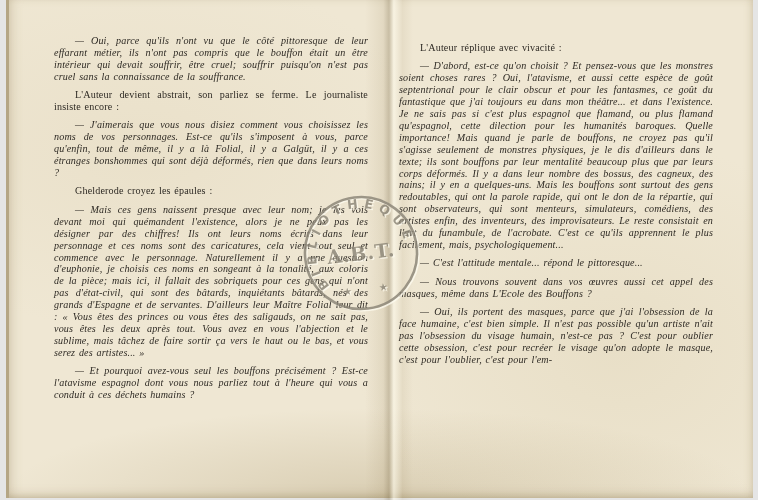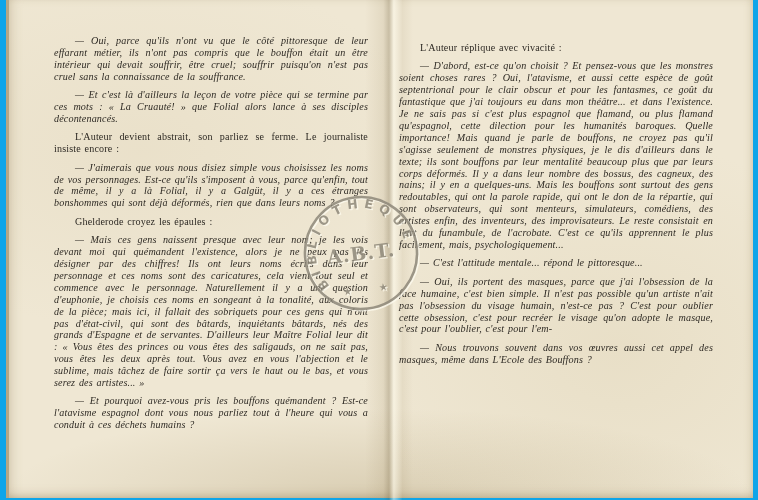--- a/index.html
+++ b/index.html
@@ -1,20 +1,20 @@
 <!DOCTYPE html>
 <html><head>
 <meta charset="utf-8">
 <style>
   html,body{margin:0;padding:0;}
   body{width:758px;height:500px;overflow:hidden;
        font-family:"Liberation Serif", serif;}
 
   .scan{position:relative;width:758px;height:500px;
-        background:#0ea5e9;overflow:hidden;}
+        background:#e5e5e5;overflow:hidden;}
 
   
   .spread{position:absolute;left:6px;top:0;right:5px;bottom:2px;
     background:
       radial-gradient(ellipse 420px 260px at 18% 30%, rgba(210,195,160,.18), rgba(0,0,0,0) 70%),
       radial-gradient(ellipse 380px 300px at 82% 70%, rgba(205,190,150,.20), rgba(0,0,0,0) 70%),
       radial-gradient(ellipse 500px 120px at 50% 100%, rgba(160,140,95,.28), rgba(0,0,0,0) 75%),
       #efe7d3;
     box-shadow: inset 3px 0 0 #b5a685,
                 inset 10px 0 14px -8px rgba(140,120,80,.45),
@@ -49,34 +49,33 @@
 </style>
 </head>
 <body>
 
 <div class="scan">
   <div class="spread"></div>
   <div class="gutter"></div>
 
   <div class="col col-left">
     <p class="para dialogue">— Oui, parce qu'ils n'ont vu que le côté pittoresque de leur effarant métier, ils n'ont pas compris que le bouffon était un être intérieur qui devait souffrir, être cruel; souffrir puisqu'on n'est pas cruel sans la connaissance de la souffrance.</p>
-    <p class="para dialogue">— Et c'est là d'ailleurs la leçon de votre pièce qui se termine par ces mots : « La Cruauté! » que Folial alors lance à ses disciples décontenancés.</p>
     <p class="para narration">L'Auteur devient abstrait, son parliez se ferme. Le journaliste insiste encore :</p>
-    <p class="para dialogue">— J'aimerais que vous nous disiez simple vous choisissez les noms de vos personnages. Est-ce qu'ils s'imposent à vous, parce qu'enfin, tout de même, il y a là Folial, il y a Galgüt, il y a ces étranges bonshommes qui sont déjà déformés, rien que dans leurs noms ?</p>
+    <p class="para dialogue">— J'aimerais que vous nous disiez comment vous choisissez les noms de vos personnages. Est-ce qu'ils s'imposent à vous, parce qu'enfin, tout de même, il y a là Folial, il y a Galgüt, il y a ces étranges bonshommes qui sont déjà déformés, rien que dans leurs noms ?</p>
     <p class="para narration">Ghelderode croyez les épaules :</p>
     <p class="para dialogue">— Mais ces gens naissent presque avec leur nom; je les vois devant moi qui quémandent l'existence, alors je ne peux pas les désigner par des chiffres! Ils ont leurs noms écrits dans leur personnage et ces noms sont des caricatures, cela vient tout seul et commence avec le personnage. Naturellement il y a une question d'euphonie, je choisis ces noms en songeant à la tonalité, aux coloris de la pièce; mais ici, il fallait des sobriquets pour ces gens qui n'ont pas d'état-civil, qui sont des bâtards, inquiétants bâtards, nés des grands d'Espagne et de servantes. D'ailleurs leur Maître Folial leur dit : « Vous êtes des princes ou vous êtes des saligauds, on ne sait pas, vous êtes les deux après tout. Vous avez en vous l'abjection et le sublime, mais tâchez de faire sortir ça vers le haut ou le bas, et vous serez des artistes... »</p>
-    <p class="para dialogue">— Et pourquoi avez-vous pris les bouffons quémandent ? Est-ce l'atavisme espagnol dont vous nous parliez tout à l'heure qui vous a conduit à ces déchets humains ?</p>
+    <p class="para dialogue">— Et pourquoi avez-vous seul les bouffons précisément ? Est-ce l'atavisme espagnol dont vous nous parliez tout à l'heure qui vous a conduit à ces déchets humains ?</p>
   </div>
 
   <div class="col col-right">
     <p class="para narration">L'Auteur réplique avec vivacité :</p>
     <p class="para dialogue">— D'abord, est-ce qu'on choisit ? Et pensez-vous que les monstres soient choses rares ? Oui, l'atavisme, et aussi cette espèce de goût septentrional pour le clair obscur et pour les fantasmes, ce goût du fantastique que j'ai toujours eu dans mon théâtre... et dans l'existence. Je ne sais pas si c'est plus espagnol que flamand, ou plus flamand qu'espagnol, cette dilection pour les humanités baroques. Quelle importance! Mais quand je parle de bouffons, ne croyez pas qu'il s'agisse seulement de monstres physiques, je le dis d'ailleurs dans le texte; ils sont bouffons par leur mentalité beaucoup plus que par leurs corps déformés. Il y a dans leur nombre des bossus, des cagneux, des nains; il y en a quelques-uns. Mais les bouffons sont surtout des gens redoutables, qui ont la parole rapide, qui ont le don de la répartie, qui sont observateurs, qui sont menteurs, simulateurs, comédiens, des artistes enfin, des inventeurs, des improvisateurs. Le reste consistait en l'art du funambule, de l'acrobate. C'est ce qu'ils apprennent le plus facilement, mais, psychologiquement...</p>
     <p class="para dialogue">— C'est l'attitude mentale... répond le pittoresque...</p>
+    <p class="para dialogue">— Nous trouvons souvent dans vos œuvres aussi cet appel des masques, même dans L'Ecole des Bouffons ?</p>
     <p class="para dialogue">— Oui, ils portent des masques, parce que j'ai l'obsession de la face humaine, c'est bien simple. Il n'est pas possible qu'un artiste n'ait pas l'obsession du visage humain, n'est-ce pas ? C'est pour oublier cette obsession, c'est pour recréer le visage qu'on adopte le masque, c'est pour l'oublier, c'est pour l'em-</p>
-    <p class="para dialogue">— Nous trouvons souvent dans vos œuvres aussi cet appel des masques, même dans L'Ecole des Bouffons ?</p>
   </div>
 
   <div class="stamp">
     <svg width="126" height="126" viewBox="0 0 126 126">
       <defs>
         <path id="arcTop" d="M 28.5,91.9 A 45,45 0 1 1 97.5,91.9" fill="none"></path>
       </defs>
 
       <g fill="#fffdf2" opacity="0.9" transform="translate(1.3,1.3)">
         <circle cx="63" cy="63" r="56" fill="none" stroke="#fffdf2" stroke-width="2.6"></circle>

